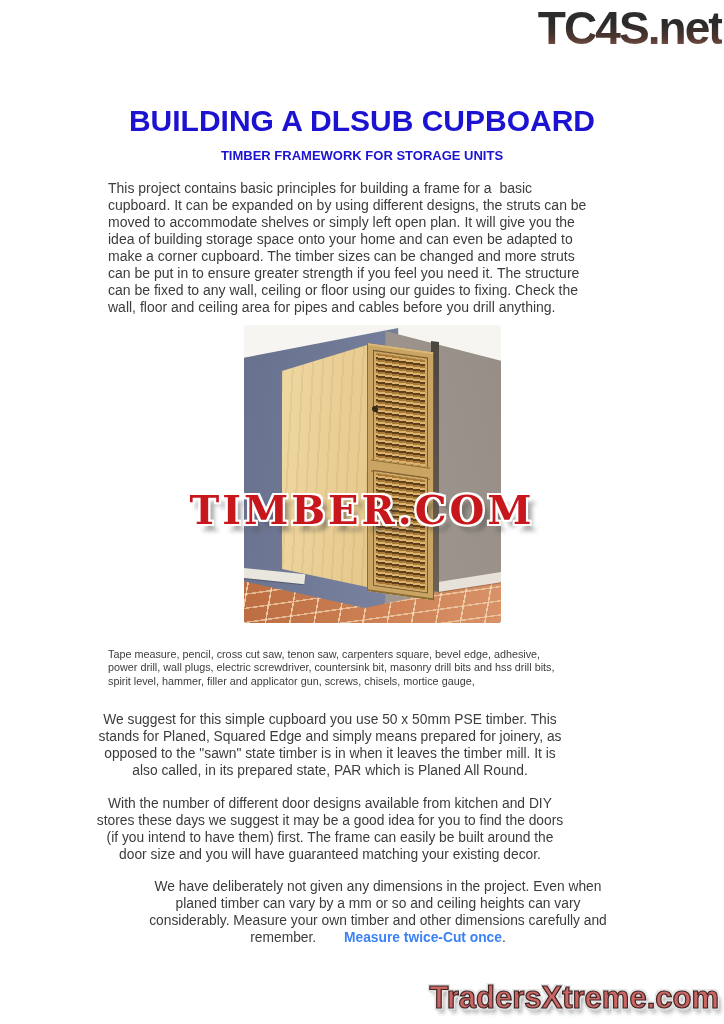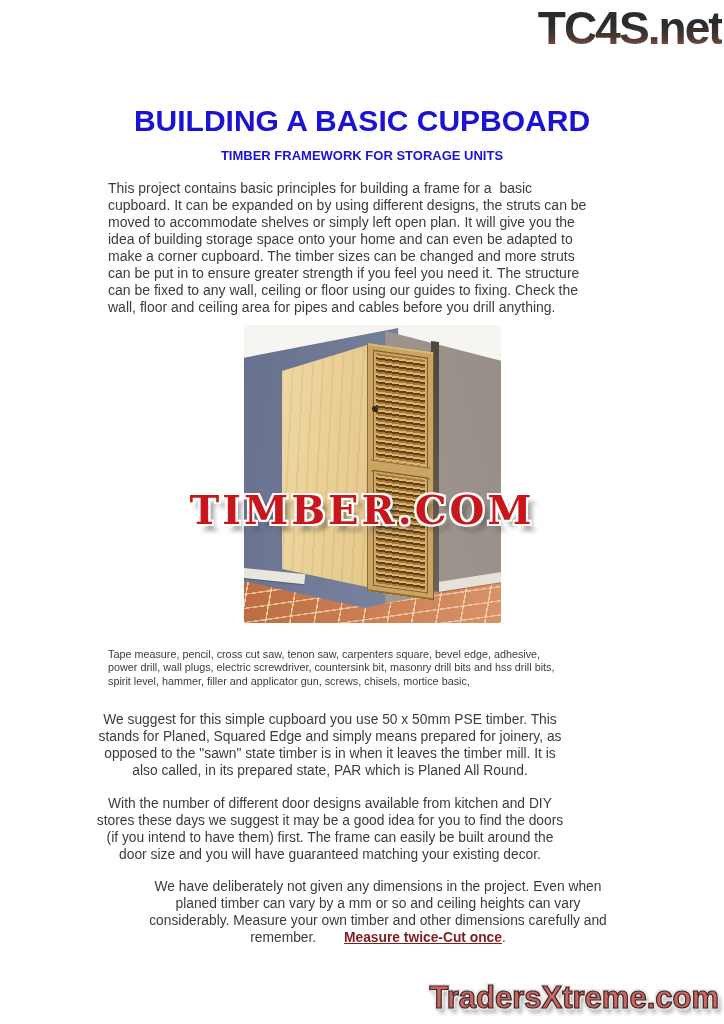--- a/index.html
+++ b/index.html
@@ -35,21 +35,21 @@
     position:absolute;top:637px;left:108px;
     font-size:10.8px;line-height:13.5px;white-space:pre;color:#3c3c3c;
   }
   .para{
     position:absolute;left:0;width:660px;text-align:center;
     font-size:13.8px;line-height:17px;white-space:pre;color:#3c3c3c;
   }
   #para-pse{top:697px;}
   #para-doors{top:781px;}
   #para-dims{top:864px;margin-left:48px;}
-  .link-red{color:#7f1d1d;font-weight:bold;text-decoration:underline;cursor:pointer;padding-left:24px;}
+  .link-red{color:#3b82f6;font-weight:bold;cursor:pointer;padding-left:24px;}
   
   .figure{
     position:absolute;top:325px;left:244px;width:257px;height:298px;
     background:#f6f5f1;border-radius:3px;overflow:hidden;
   }
   .figure *{position:absolute;}
   .ph-wall-left{
     inset:0;clip-path:polygon(0 11%,60% 1%,60% 100%,0 100%);
     background:linear-gradient(100deg,#67718e 0%,#7d87a3 80%);
   }
@@ -108,21 +108,21 @@
     text-shadow:
       -2px -2px 0 #e6e6e6, 2px -2px 0 #e6e6e6, -2px 2px 0 #e0e0e0, 2px 2px 0 #dcdcdc,
       0 3px 0 #d2d2d2, 3px 5px 4px #9f9f9f;
   }
 </style>
 </head>
 <body>
 
 <div class="tc4s">TC4S.net</div>
 
-<h1 class="title">BUILDING A BASIC CUPBOARD</h1>
+<h1 class="title">BUILDING A DLSUB CUPBOARD</h1>
 <h2 class="subtitle">TIMBER FRAMEWORK FOR STORAGE UNITS</h2>
 
 <p class="intro">This project contains basic principles for building a frame for a  basic
 cupboard. It can be expanded on by using different designs, the struts can be
 moved to accommodate shelves or simply left open plan. It will give you the
 idea of building storage space onto your home and can even be adapted to
 make a corner cupboard. The timber sizes can be changed and more struts
 can be put in to ensure greater strength if you feel you need it. The structure
 can be fixed to any wall, ceiling or floor using our guides to fixing. Check the
 wall, floor and ceiling area for pipes and cables before you drill anything.</p>
@@ -140,21 +140,21 @@
     <div class="door-rail"></div>
     <div class="door-slats door-lower"></div>
     <div class="door-knob"></div>
   </div>
 </div>
 
 <div class="dlsub">TIMBER.COM</div>
 
 <p class="caption">Tape measure, pencil, cross cut saw, tenon saw, carpenters square, bevel edge, adhesive,
 power drill, wall plugs, electric screwdriver, countersink bit, masonry drill bits and hss drill bits,
-spirit level, hammer, filler and applicator gun, screws, chisels, mortice basic,</p>
+spirit level, hammer, filler and applicator gun, screws, chisels, mortice gauge,</p>
 
 <p class="para" id="para-pse">We suggest for this simple cupboard you use 50 x 50mm PSE timber. This
 stands for Planed, Squared Edge and simply means prepared for joinery, as
 opposed to the "sawn" state timber is in when it leaves the timber mill. It is
 also called, in its prepared state, PAR which is Planed All Round.</p>
 
 <p class="para" id="para-doors">With the number of different door designs available from kitchen and DIY
 stores these days we suggest it may be a good idea for you to find the doors
 (if you intend to have them) first. The frame can easily be built around the
 door size and you will have guaranteed matching your existing decor.</p>

